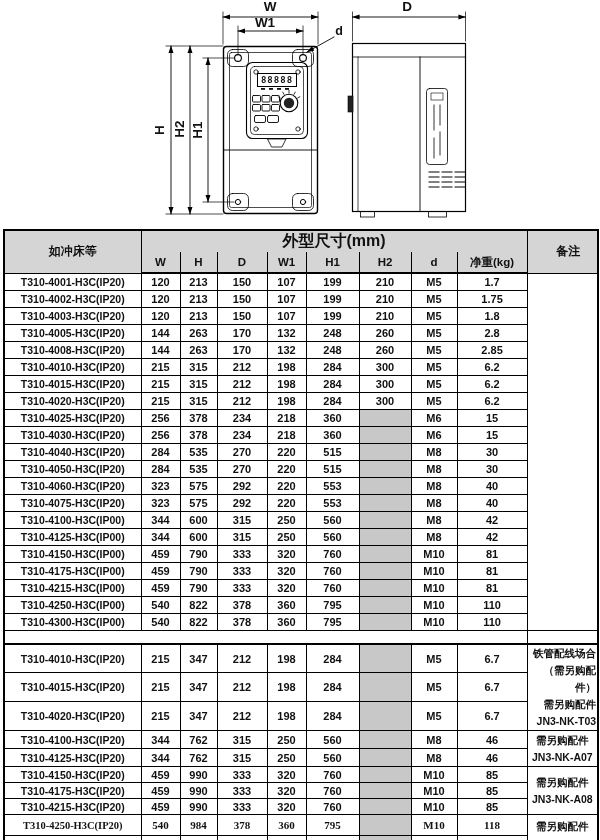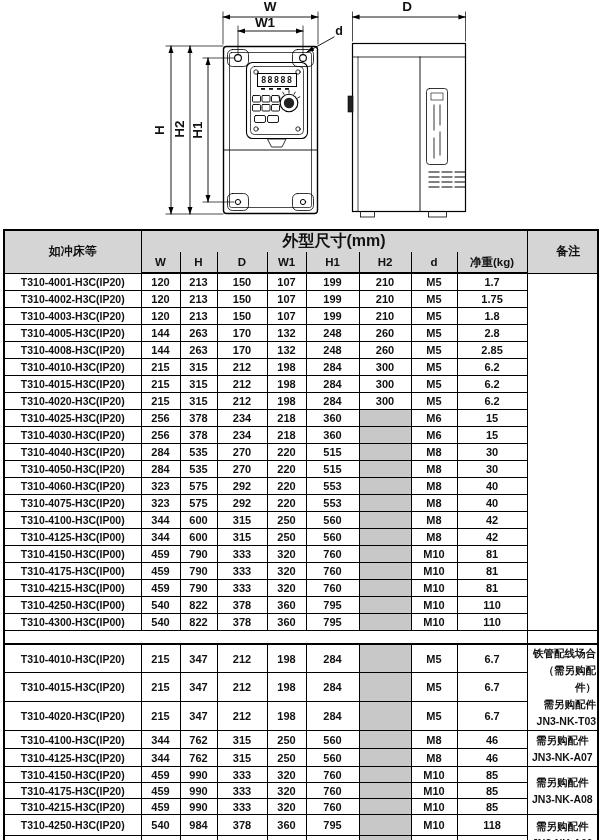--- a/index.html
+++ b/index.html
@@ -26,21 +26,21 @@
   th.remark-h{font-size:12px;vertical-align:middle;padding-left:12px;}
   .dims td{font-size:11px;background:#fff;}
   td.model{font-size:10.5px;}
   td.gray{background:#c8c8c8;}
   tr.s1{height:17px;margin-left:32px;}
   tr.spacer{height:14px;}
   tr.spacer td{border-top:1px solid #000;border-bottom:2px solid #000;}
   tr.g0{height:24px;}
   tr.g1{height:18px;}
   tr.g2{height:16px;}
-  tr.g3{height:21px;}
+  tr.g3{height:21px;font-family:Liberation Serif, serif;}
   td.remark{font-size:10.5px;white-space:normal;padding:0 1px;}
   td.remark div{line-height:17px;text-align:center;}
   td.remark.left div{text-align:right;}
   td.remark-empty{background:#fff;}
 </style>
 </head>
 <body>
 
 <div class="page">
 

